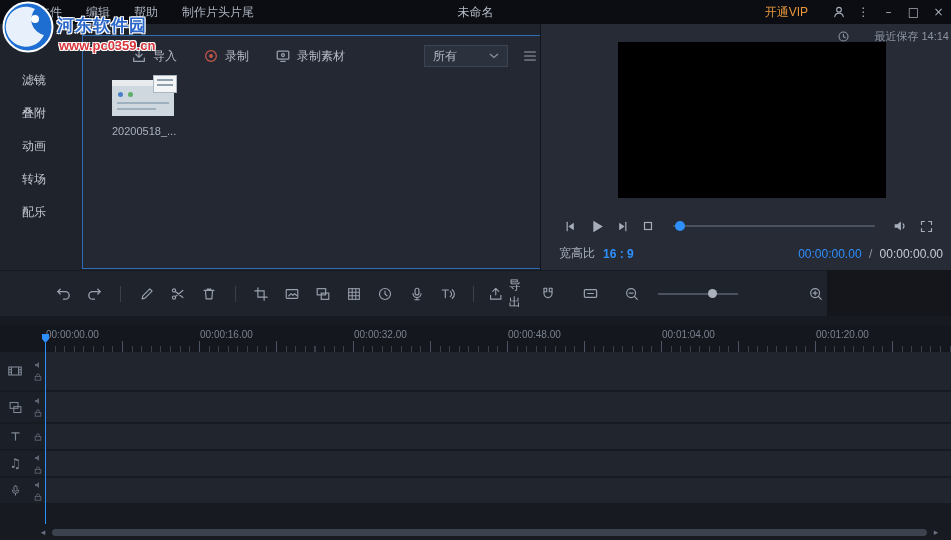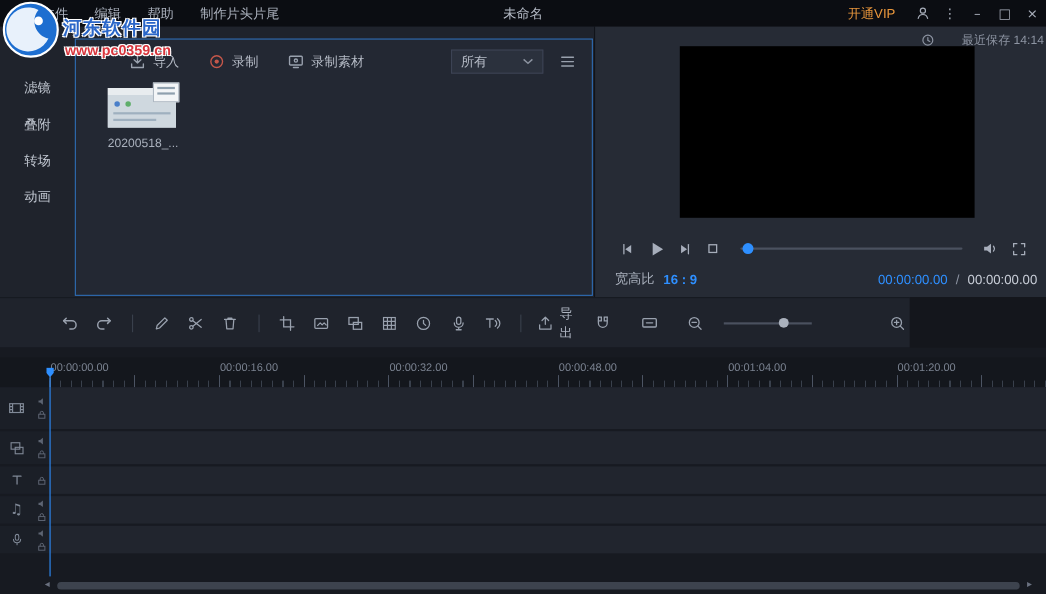--- a/index.html
+++ b/index.html
@@ -7,36 +7,36 @@
   body{background:#14161c;font-family:"Liberation Sans","DejaVu Sans",sans-serif;overflow:hidden;position:relative;color:#c7ccd6;}
   svg{display:block;}
   .glyph{font-family:"DejaVu Sans",sans-serif;}
 
   
   .titlebar{position:absolute;top:0;left:0;width:951px;height:24px;background:#0b0d12;display:flex;align-items:center;z-index:5;}
   .menus{display:flex;margin-left:38px;}
   .menu-item{font-size:12px;color:#aab0bc;margin-right:24px;white-space:nowrap;cursor:default;}
   .app-title{position:absolute;left:50%;transform:translateX(-50%);font-size:12px;color:#b7bdc8;}
   .tb-right{margin-left:auto;display:flex;align-items:center;height:100%;}
-  .vip-label{color:#e8963c;font-size:12px;margin-right:12px;}
+  .vip-label{color:#e8963c;font-size:12px;margin-right:18px;}
   .tb-icon{width:25px;height:24px;display:flex;align-items:center;justify-content:center;color:#a7adb9;font-size:12px;}
 
   
   .watermark{position:absolute;top:0;left:0;z-index:60;pointer-events:none;}
   .wm-logo{position:absolute;top:1px;left:2px;}
   .wm-name{position:absolute;top:14px;left:57px;font-size:17px;font-weight:bold;color:#2a66c8;letter-spacing:1px;white-space:nowrap;
     text-shadow:-1px -1px 0 #fff,1px -1px 0 #fff,-1px 1px 0 #fff,1px 1px 0 #fff;}
   .wm-url{position:absolute;top:38px;left:59px;font-size:13px;font-weight:bold;color:#d8353c;white-space:nowrap;
     text-shadow:-1px -1px 0 #fff,1px -1px 0 #fff,-1px 1px 0 #fff,1px 1px 0 #fff;}
 
   
   .upper-left{position:absolute;top:24px;left:0;width:540px;height:246px;background:#1f232c;}
   .sidebar{position:absolute;top:40px;left:0;width:68px;}
   .side-tab{height:33px;display:flex;align-items:center;justify-content:center;font-size:12px;color:#c2c8d2;cursor:default;}
-  .media-box{position:absolute;top:11px;left:68px;width:471px;height:234px;border:1px solid #2e6db5;background:#232833;}
+  .media-box{position:absolute;top:11px;left:82px;width:471px;height:234px;border:1px solid #2e6db5;background:#232833;}
   .media-toolbar{display:flex;align-items:center;height:40px;padding:0 14px;}
   .mt-btn{display:flex;align-items:center;margin-right:26px;color:#b6bcc7;font-size:12px;}
   .mt-btn svg{margin-right:6px;color:#99a1ae;}
   .mt-btn.first{margin-left:34px;}
   .rec-ring{color:#c6574a !important;}
   .mt-spacer{flex:1;}
   .dropdown{width:84px;height:22px;background:#2b313d;border:1px solid #3c4354;display:flex;align-items:center;justify-content:space-between;padding:0 8px;font-size:12px;color:#b6bcc7;margin-right:14px;}
   .dropdown svg{color:#8a919e;}
   .listview-btn{color:#99a1ae;}
   .media-content{padding:4px 0 0 29px;}
@@ -134,22 +134,23 @@
       <circle cx="33" cy="18" r="4" fill="#ffffff"></circle>
     </svg>
     <div class="wm-name">河东软件园</div>
     <div class="wm-url">www.pc0359.cn</div>
   </div>
 
   <div class="upper-left">
     <div class="sidebar">
       <div class="side-tab">滤镜</div>
       <div class="side-tab">叠附</div>
+      <div class="side-tab">动画</div>
       <div class="side-tab">转场</div>
-      <div class="side-tab">动画</div>
+      <div class="side-tab">配乐</div>
     </div>
 
     <div class="media-box">
       <div class="media-toolbar">
         <span class="mt-btn first">
           <svg width="16" height="16" viewBox="0 0 18 18" fill="none" stroke="currentColor" stroke-width="1.4" stroke-linecap="round" stroke-linejoin="round">
               <path d="M9 2.5v8M5.5 7L9 10.5 12.5 7M3 11.5V15h12v-3.5"></path>
             </svg>
           <span>导入</span>
         </span>

